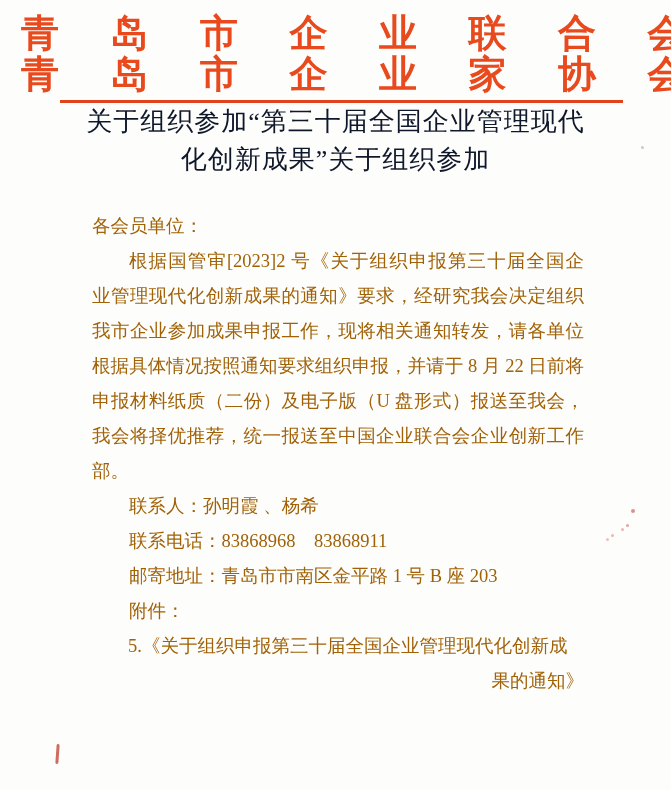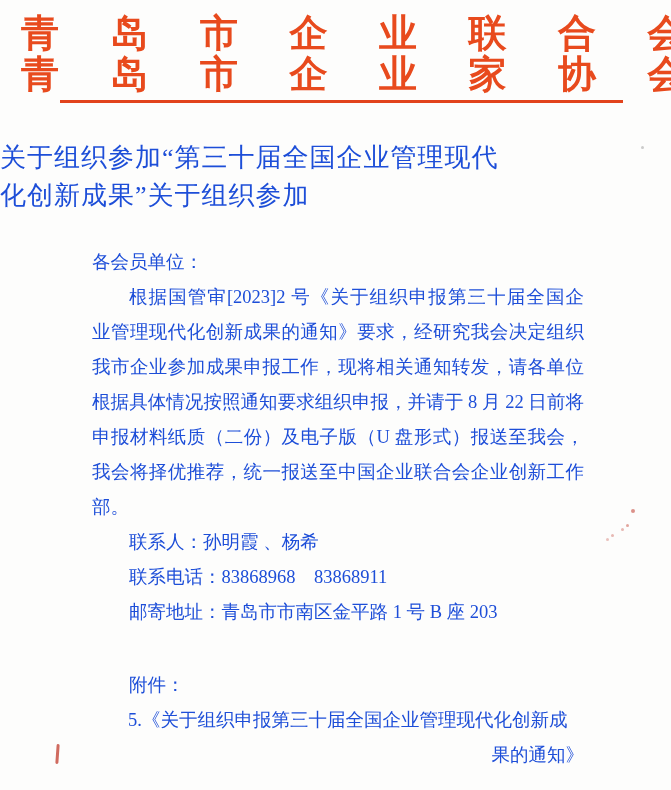--- a/index.html
+++ b/index.html
@@ -33,44 +33,43 @@
   }
   .divider {
     margin: 5px 0 0 60px;
     width: 563px;
     height: 3px;
     background: #e2431c;
   }
 
   
   .doc-title {
-    margin-top: 36px;
-    text-align: left;
+    text-align: center;
     font-size: 26px;
     line-height: 38px;
-    color: #1d4ed8;
+    color: #0f172a;
     letter-spacing: 1px;
   }
 
   
   .body-text {
     margin: 30px 87px 0 92px;
     width: 492px;
     font-size: 18.5px;
     line-height: 35px;
-    color: #1d4ed8;
+    color: #a16207;
   }
   .line { min-height: 35px; }
   .jl {            
     text-align: justify;
     text-align-last: justify;
   }
   .ind2 { padding-left: 37px; }      
   .ind2j { text-indent: 37px; text-align: justify; text-align-last: justify; }
-  .gap-above { margin-top: 38px; }   
+  .gap-above { }   
   .attach-item { padding-left: 36px; }
   .attach-cont { padding-left: 127px; text-align: right; }
 
   
   .footer {
     position: absolute;
     left: 56px;
     top: 770px;
     width: 598px;
     border-top: 3px solid #d64427;

